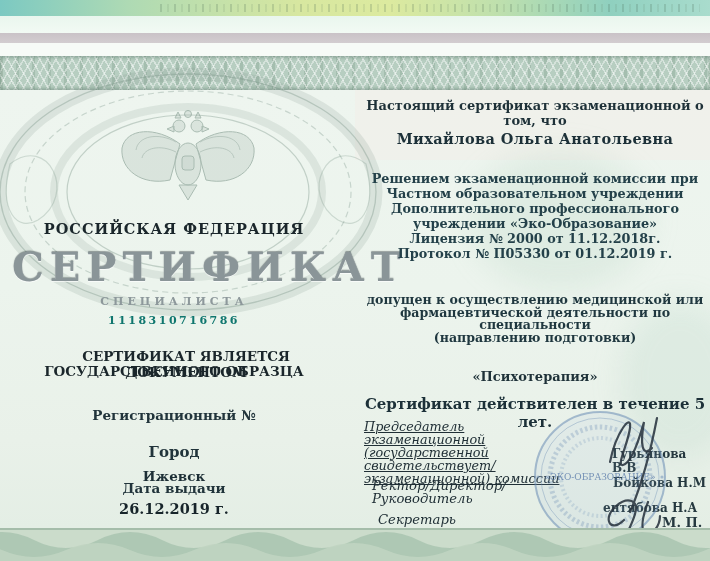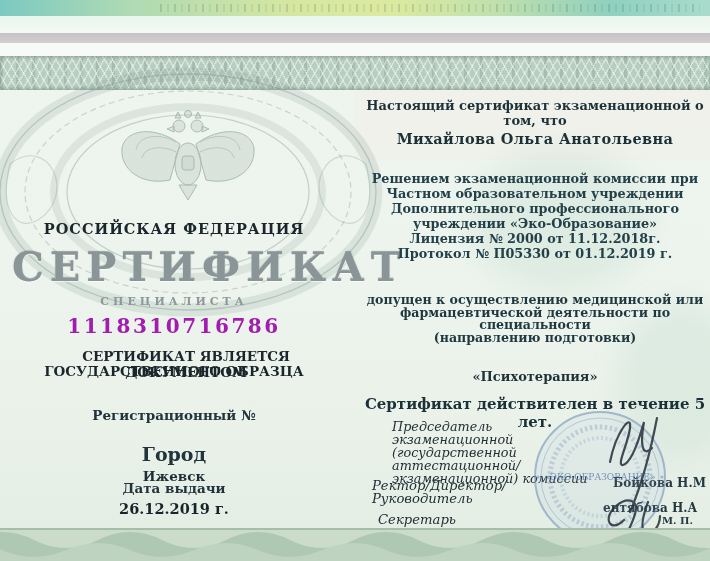--- a/index.html
+++ b/index.html
@@ -33,48 +33,48 @@
   
   .ink{color:#1e3138;}
   .left-col{text-align:center;}
   .country{left:28px;top:220px;width:292px;font-size:14.5px;font-weight:bold;
     letter-spacing:1px;color:#1a262b;}
   .cert-title{left:12px;top:243px;width:322px;font-size:40px;font-weight:bold;
     letter-spacing:6px;color:#8a9598;
     text-shadow:0 1px 0 rgba(255,255,255,.65),0 -1px 1px rgba(45,55,60,.45);}
   .cert-sub{left:28px;top:295px;width:292px;font-size:11px;font-weight:bold;
     letter-spacing:4px;color:#8d989b;}
-  .cert-num{left:28px;top:314px;width:292px;font-size:20px;font-weight:bold;
-    letter-spacing:2.5px;color:#a21caf;}
+  .cert-num{left:28px;top:314px;width:292px;font-size:11px;font-weight:bold;
+    letter-spacing:2.5px;color:#0f766e;}
   .doc-line1{left:30px;top:348px;width:312px;font-size:13.5px;font-weight:bold;color:#1a262b;}
   .doc-line2{left:18px;top:363px;width:312px;font-size:13.5px;font-weight:bold;color:#1a262b;}
   .reg-label{left:28px;top:407px;width:292px;font-size:13.5px;font-weight:bold;color:#21343b;}
   .reg-num{left:28px;top:430px;width:292px;font-size:14px;font-weight:bold;color:#1d2f36;}
-  .city-label{left:28px;top:443px;width:292px;font-size:19px;font-weight:bold;color:#21343b;}
+  .city-label{left:28px;top:443px;width:292px;font-size:15px;font-weight:bold;color:#21343b;}
   .city-val{left:28px;top:468px;width:292px;font-size:13.5px;font-weight:bold;color:#1d2f36;}
   .date-label{left:28px;top:480px;width:292px;font-size:13.5px;font-weight:bold;color:#21343b;}
   .date-val{left:28px;top:500px;width:292px;font-size:14.5px;font-weight:bold;color:#17242a;}
 
   .r-center{left:360px;width:350px;text-align:center;}
   .intro{top:98px;font-size:13px;font-weight:bold;}
   .holder{top:130px;font-size:14.5px;font-weight:bold;letter-spacing:.4px;color:#1c3038;}
   .decision{top:171px;font-size:12.8px;font-weight:bold;line-height:15px;color:#234049;}
   .admission{top:294px;font-size:12.6px;font-weight:bold;line-height:12.6px;color:#1f373f;}
   .specialty{top:369px;font-size:13px;font-weight:bold;}
   .validity{top:395px;font-size:15px;font-weight:bold;color:#1c3038;}
 
   .sig-label{font-style:italic;font-size:12.8px;color:#202f36;line-height:13px;text-align:left;}
-  .chair-label{left:392px;top:420px;width:210px;}
+  .chair-label{left:364px;top:420px;width:210px;text-decoration:underline;}
   .rector-label{left:372px;top:479px;width:230px;font-size:13.2px;}
   .secretary-label{left:378px;top:513px;width:120px;font-size:13.2px;}
   .sig-name{font-size:12px;font-weight:bold;color:#25383f;text-align:left;}
   .chair-name{left:612px;top:447px;width:95px;}
   .rector-name{left:613px;top:476px;width:95px;}
   .secretary-name{left:603px;top:501px;width:105px;}
-  .seal-mark{left:662px;top:515px;width:45px;font-size:10px;font-weight:bold;color:#25383f;}
+  .seal-mark{left:662px;top:515px;width:45px;font-size:13px;font-weight:bold;color:#25383f;}
 
   
   .wave-band{left:0;top:528px;}
   svg{display:block;}
 </style>
 </head>
 <body>
 
 <div class="scan">
 
@@ -145,26 +145,27 @@
 
   <div class="abs r-center admission">
     <div>допущен к осуществлению медицинской или</div>
     <div>фармацевтической деятельности по специальности</div>
     <div>(направлению подготовки)</div>
   </div>
   <div class="abs r-center validity">Сертификат действителен в течение 5 лет.</div>
 
   <div class="abs sig-label chair-label">
     <div>Председатель экзаменационной</div>
-    <div>(государственной аттестационной/</div>
+    <div>(государственной свидетельствует/</div>
     <div>экзаменационной) комиссии</div>
   </div>
   <div class="abs sig-label rector-label">Ректор/Директор/Руководитель</div>
   <div class="abs sig-label secretary-label">Секретарь</div>
 
+  <div class="abs sig-name chair-name">Гурьянова В.В</div>
   <div class="abs sig-name rector-name">Бойкова Н.М</div>
   <div class="abs sig-name secretary-name">ентябова Н.А</div>
   <div class="abs seal-mark">М. П.</div>
 
   <svg class="abs" style="left:524px;top:406px" width="152" height="150" viewBox="0 0 152 150">
     <circle cx="76" cy="71" r="65" fill="rgba(150,180,215,0.10)" stroke="rgba(105,140,180,0.55)" stroke-width="2"></circle>
     <circle cx="76" cy="71" r="59" fill="none" stroke="rgba(105,140,180,0.38)" stroke-width="1"></circle>
     <circle cx="76" cy="71" r="50" fill="none" stroke="rgba(105,140,180,0.30)" stroke-width="5" stroke-dasharray="2.5 2.5"></circle>
     <circle cx="76" cy="71" r="39" fill="none" stroke="rgba(105,140,180,0.22)" stroke-width="4" stroke-dasharray="2 2.5"></circle>
     <circle cx="14" cy="71" r="1.6" fill="rgba(105,140,180,0.5)"></circle>

